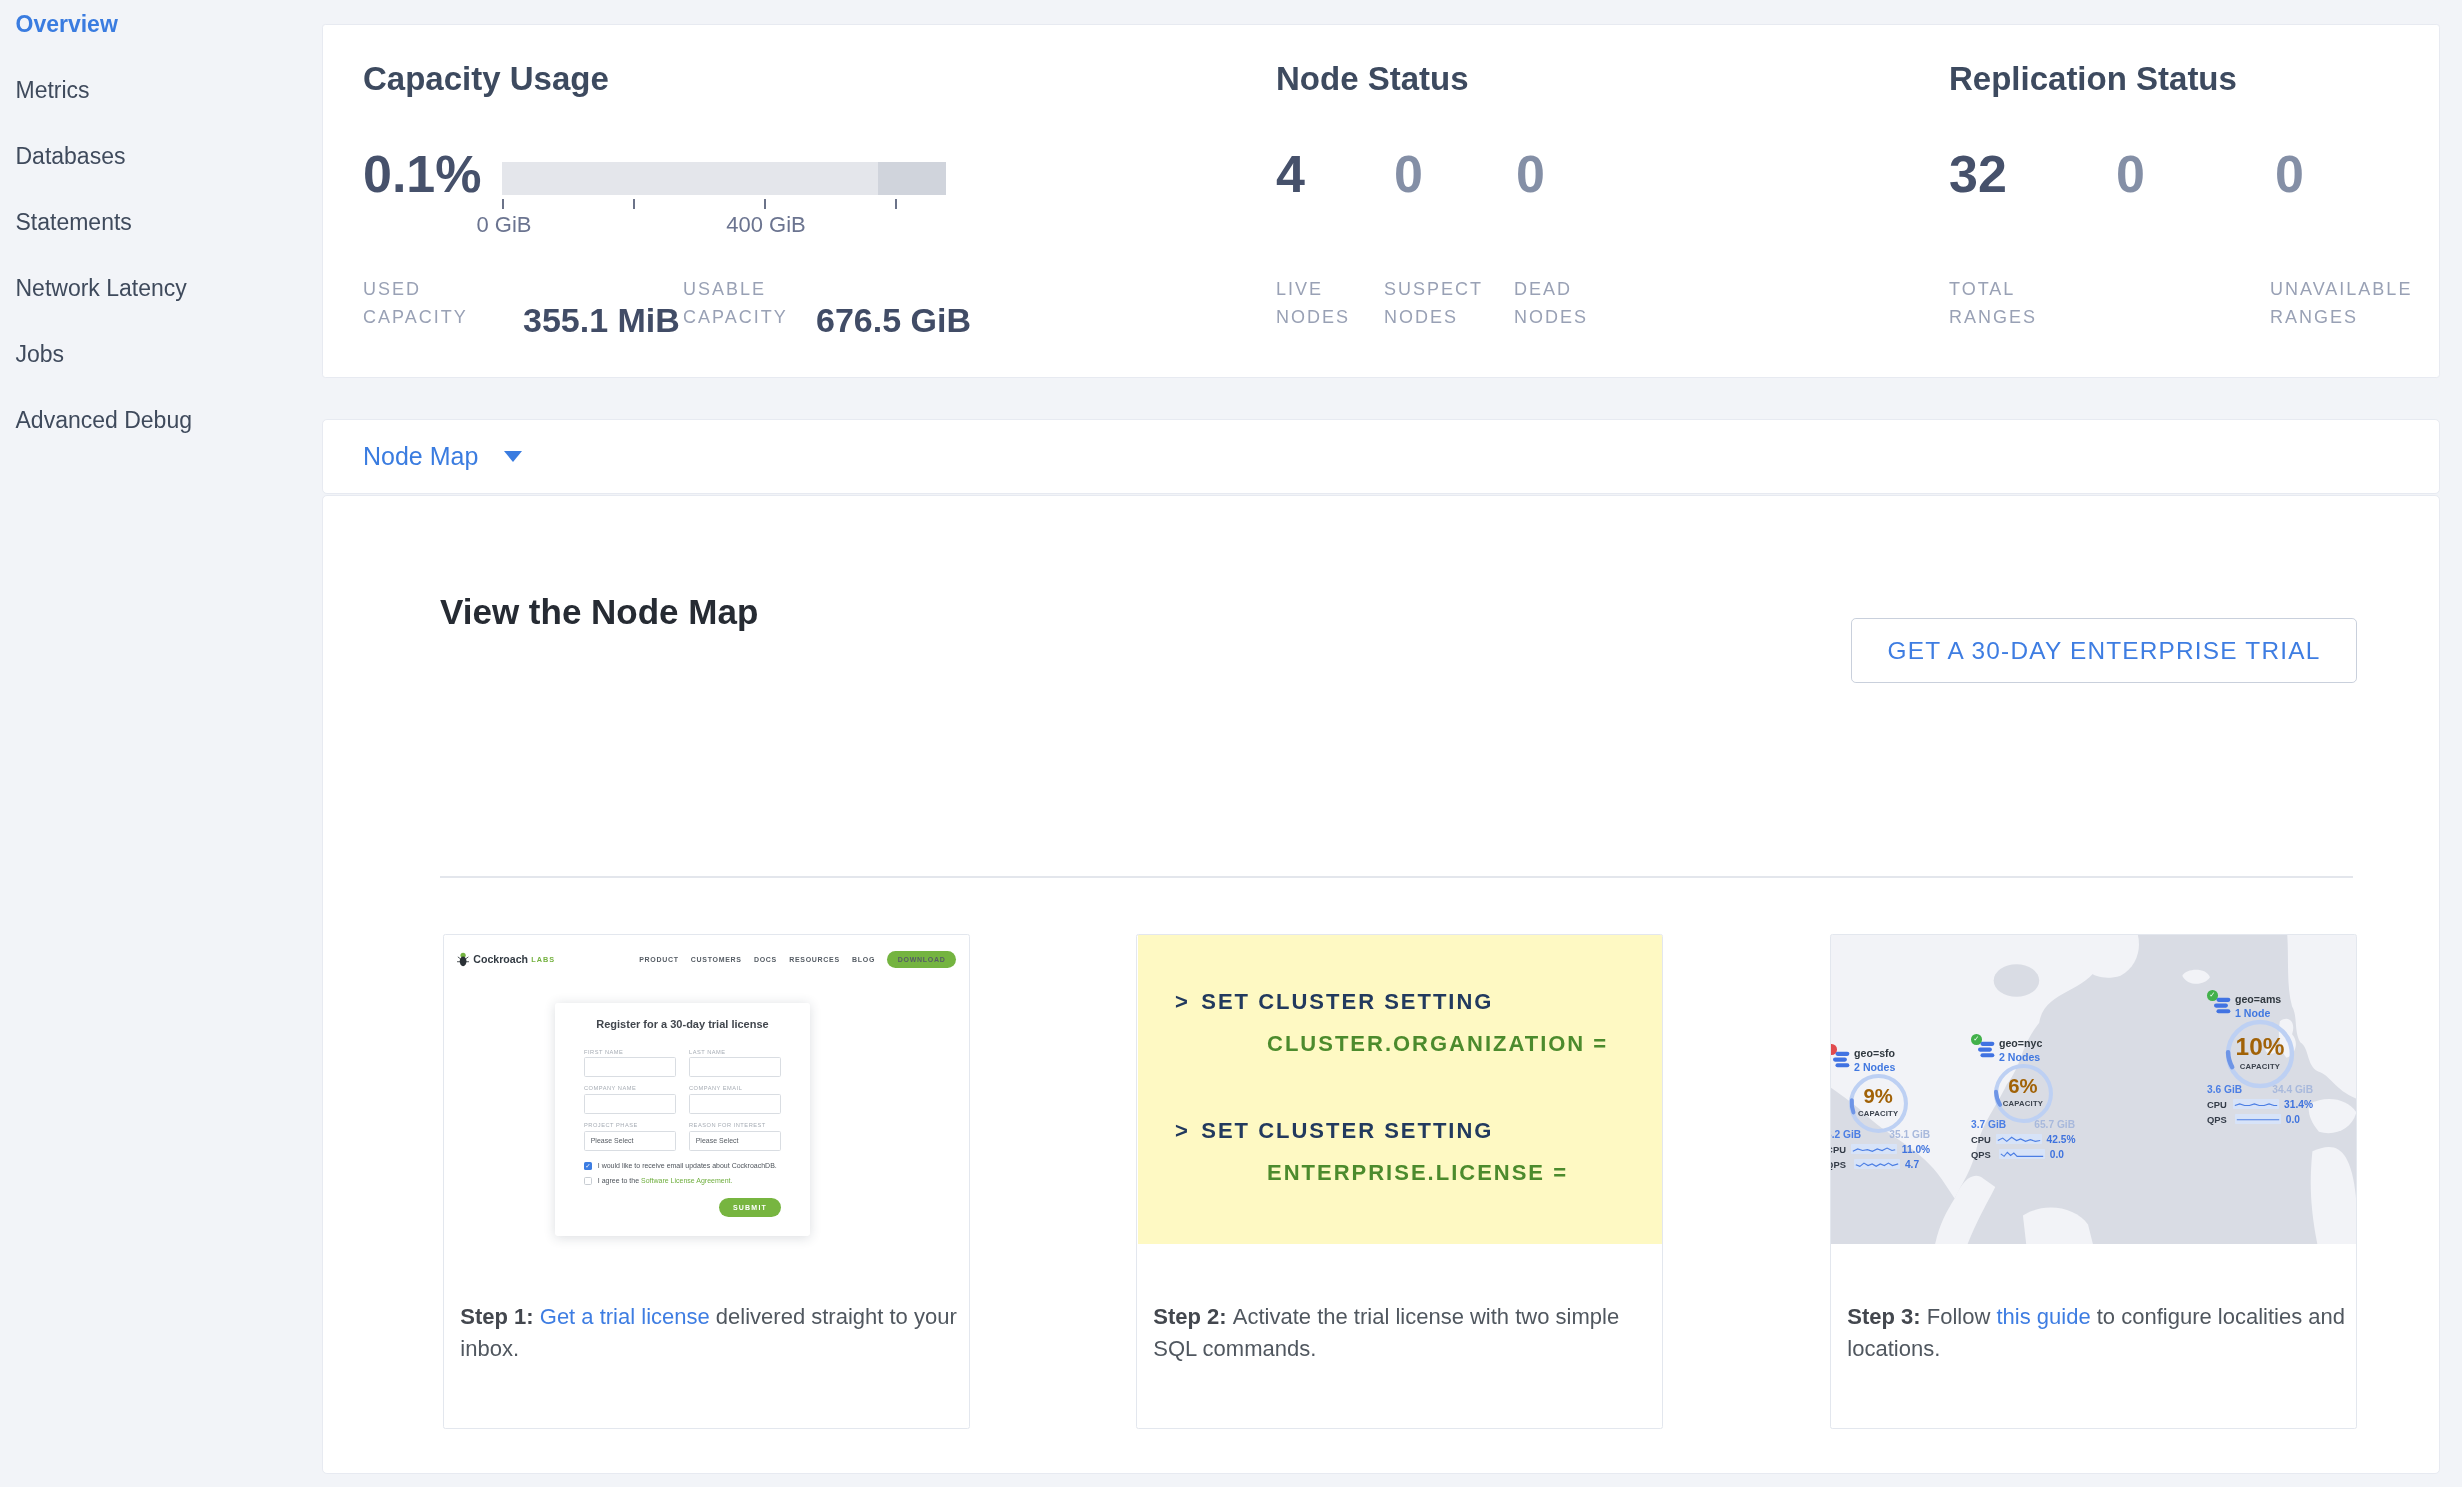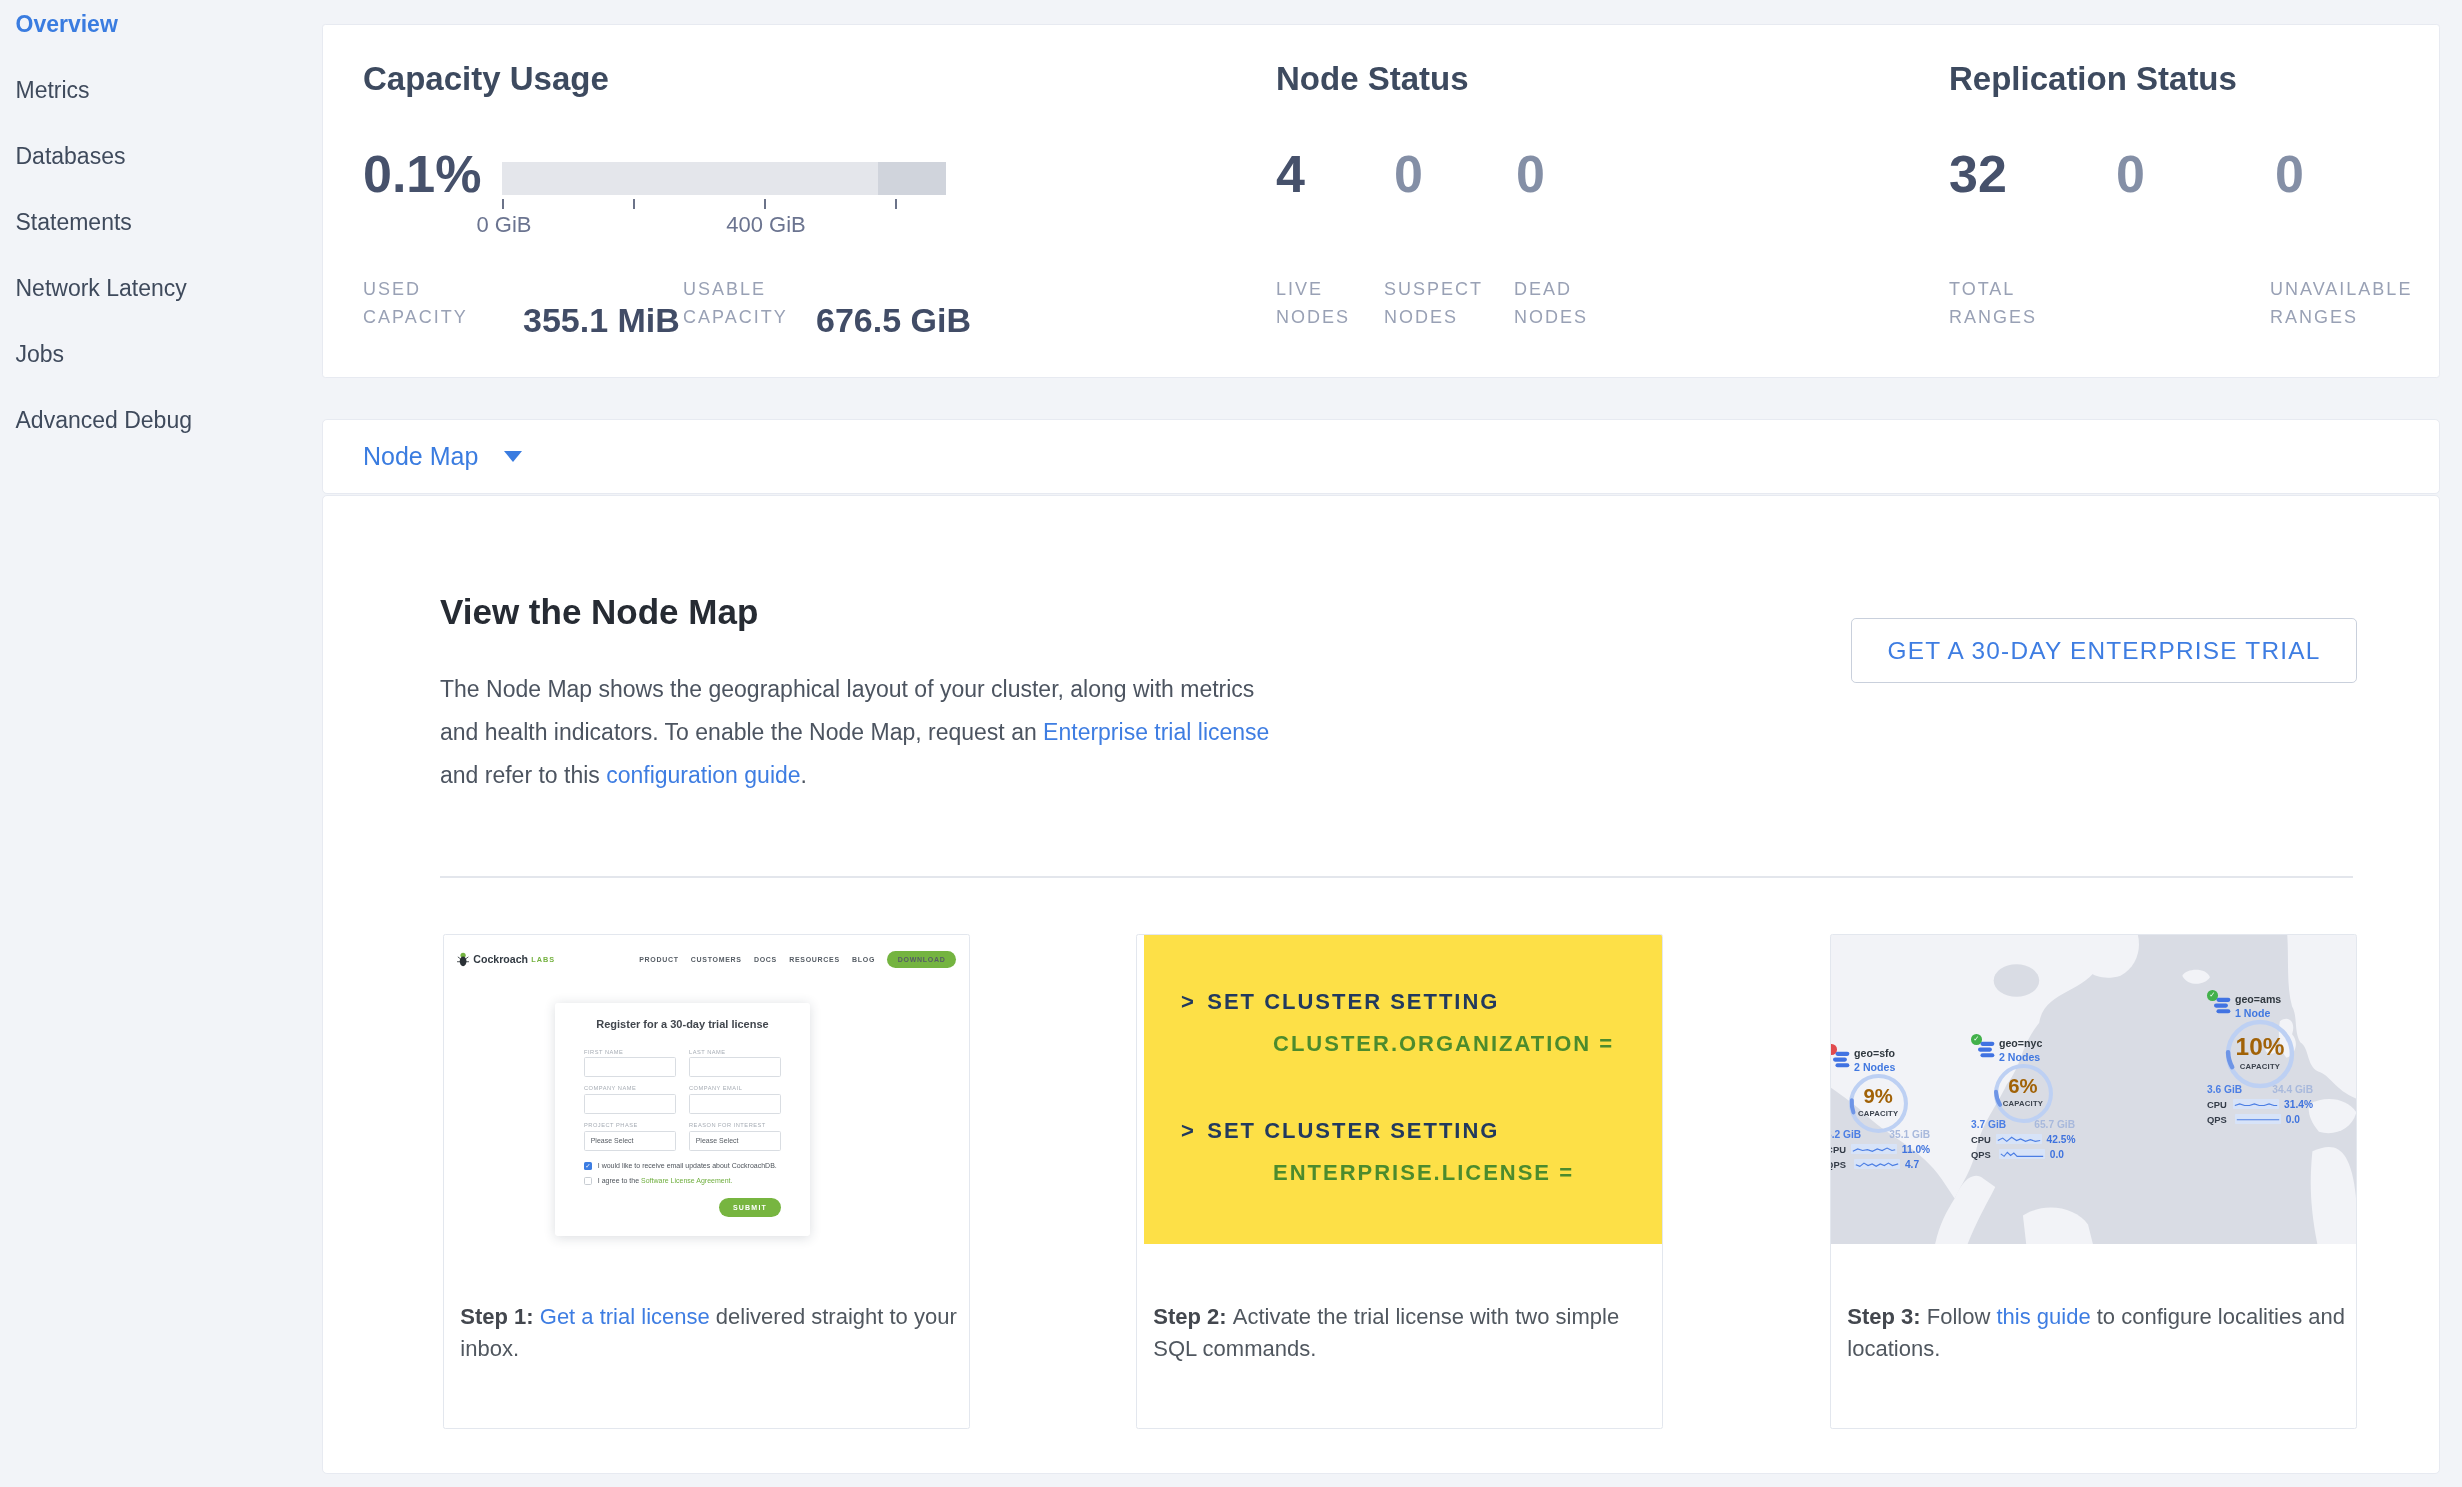--- a/index.html
+++ b/index.html
@@ -75,21 +75,21 @@
   .mini-check { display:flex; align-items:center; gap:5.7px; margin-top:10.6px; font-size:7px; color:#4e545b; }
   .cb { width:8.1px; height:8.1px; border-radius:1.6px; flex:0 0 auto; }
   .cb.checked { background:#3c7de2; color:#fff; font-size:6.5px; line-height:8.1px; text-align:center; }
   .cb.empty { border:0.8px solid #c8cdd3; background:#fff; }
   .mini-link-green { color:#6fae3e; }
   .mini-submit-row { text-align:right; margin-top:13px; }
   .mini-submit { display:inline-block; background:#77b540; border-radius:9.8px; padding:5.7px 14px;
                  font-size:7px; font-weight:700; color:#fff; letter-spacing:1.2px; }
 
   
-  .sql-area { position:absolute; left:7px; top:0; right:0; height:309px; background:#fde047; }
+  .sql-area { position:absolute; left:1px; top:0; right:0; height:309px; background:#fef9c3; }
   .sql-line { position:absolute; font-size:22px; font-weight:700; letter-spacing:2px; color:#223a5e; white-space:nowrap; }
   .sql-line .kw { margin-left:11.4px; }
   .sql-arg { position:absolute; font-size:22px; font-weight:700; letter-spacing:2px; color:#4c8b2d; white-space:nowrap; }
 
   
   .map-area { position:absolute; left:0; top:0; right:0; height:309px; background:#d9dce4; overflow:hidden; }
   .map-svg { position:absolute; left:0; top:0; }
   .loc { position:absolute; width:104px; }
   .loc-head { position:relative; height:28px; }
   .status-dot { position:absolute; left:0; top:0; width:10.6px; height:10.6px; border-radius:50%;
@@ -166,21 +166,20 @@
     <div class="selector-inner">
       <span class="selector-label">Node Map</span>
       <span class="caret-down"></span>
     </div>
   </section>
 
   <section class="card content-card">
 
     <h2 class="promo-title">View the Node Map</h2>
 
-    <p class="promo-desc"><span>The Node Map shows the geographical layout of your cluster, along with metrics and health indicators. To enable the Node Map, request an </span><a class="link">Enterprise trial license</a><span> and refer to this </span><a class="link">configuration guide</a><span>.</span></p>
 
     <button class="cta-btn">GET A 30-DAY ENTERPRISE TRIAL</button>
 
     <div class="divider"></div>
 
     <div class="step-card c1">
       <div>
         <div class="mini-header">
           <div class="mini-logo">
             <svg width="12.2" height="14.6" viewBox="0 0 15 18">

